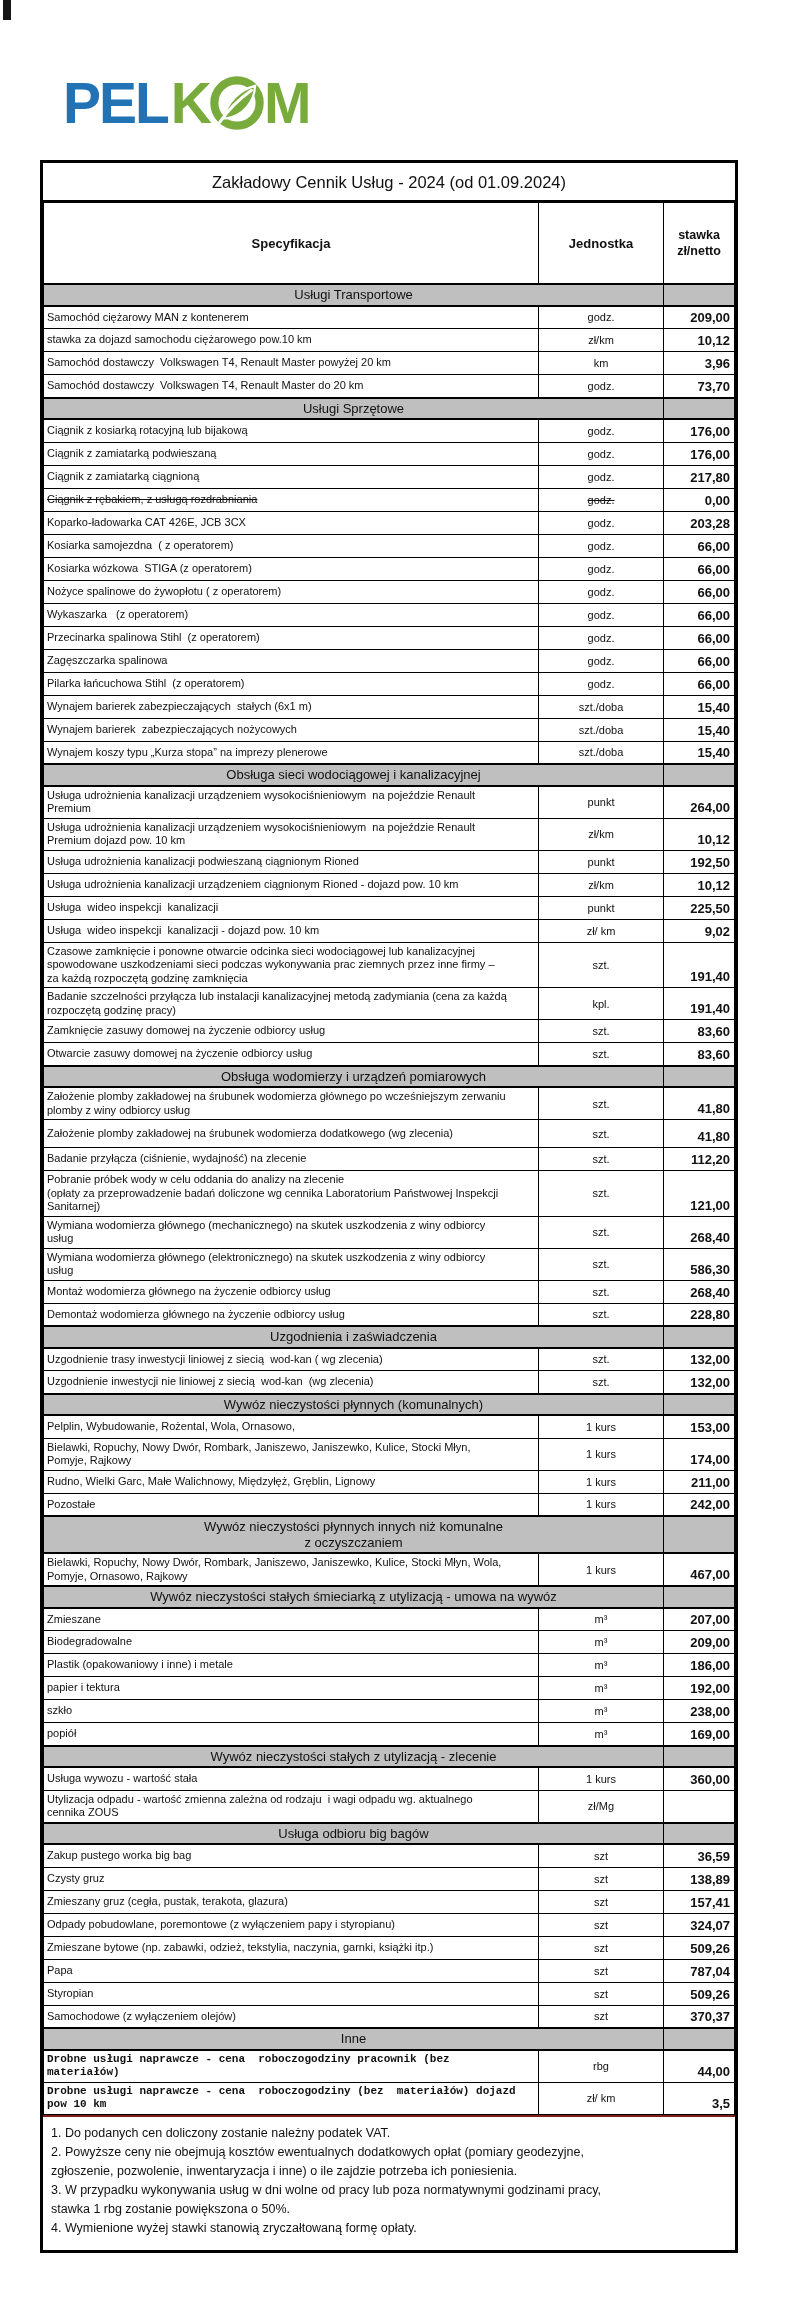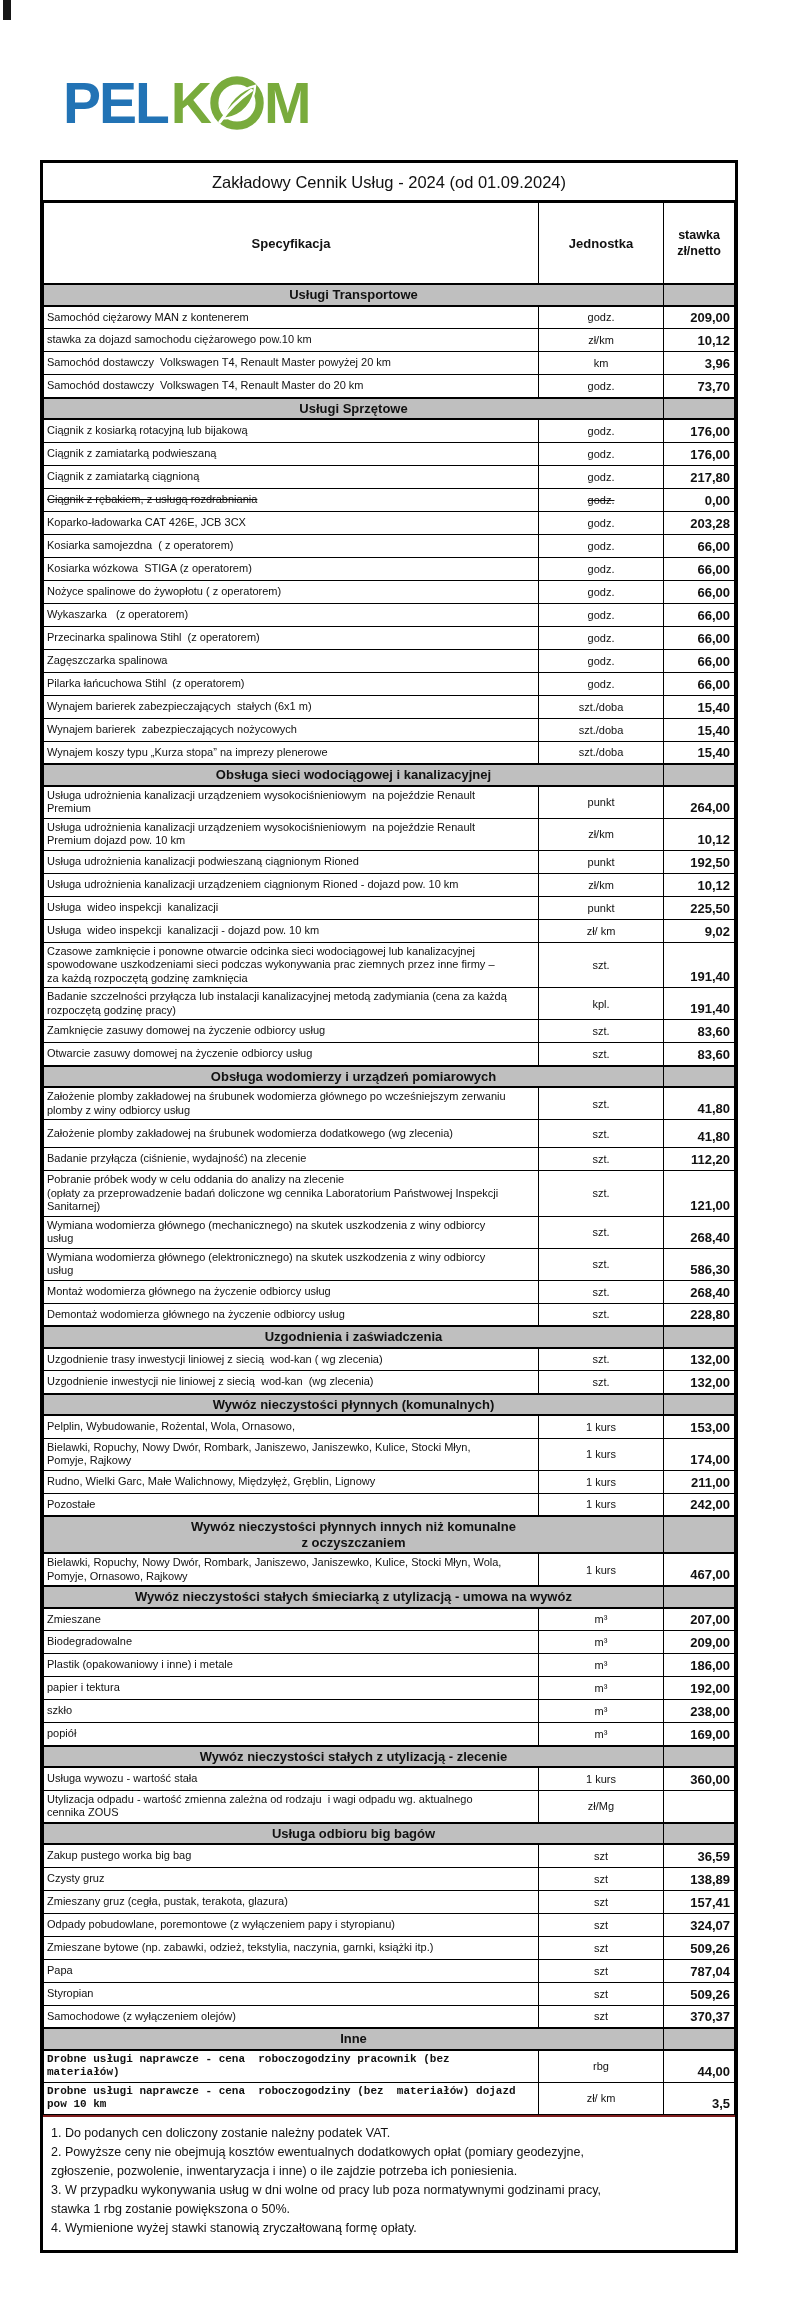--- a/index.html
+++ b/index.html
@@ -24,21 +24,21 @@
          text-align:center;padding:10px 0 8px;}
   table.price-table{width:100%;border-collapse:collapse;table-layout:fixed;}
   col.c-unit{width:125px;}
   col.c-rate{width:71px;}
   th,td{border:1.8px solid #000;overflow:hidden;}
   thead th{height:78px;font-size:13px;font-weight:bold;text-align:center;
            vertical-align:middle;background:#fff;}
   th.col-rate{white-space:pre-line;font-size:12.5px;line-height:16px;}
   tr.section-row td{border-top-width:2.6px;border-bottom-width:2px;}
   tr.section-row{height:21px;}
-  td.section-title{background:#bfbfbf;font-weight:bold;font-size:13px;text-align:center;
+  td.section-title{background:#bfbfbf;font-weight:normal;font-size:13px;text-align:center;
                    padding:2px 0;white-space:pre-line;line-height:15.5px;}
   td.section-rate{background:#bfbfbf;}
   tr.data-row{height:23px;}
   tr.data-row.tall{height:28px;}
   td.spec{font-size:11px;padding:2px 3px;white-space:pre-wrap;line-height:13.5px;
           vertical-align:middle;}
   td.spec.bold{font-weight:bold;font-family:Liberation Mono, monospace;}
   td.unit{font-size:11px;text-align:center;vertical-align:middle;padding:1px 2px;}
   td.price{font-size:13px;font-weight:bold;text-align:right;vertical-align:bottom;
            padding:2px 4px 3px 2px;}

